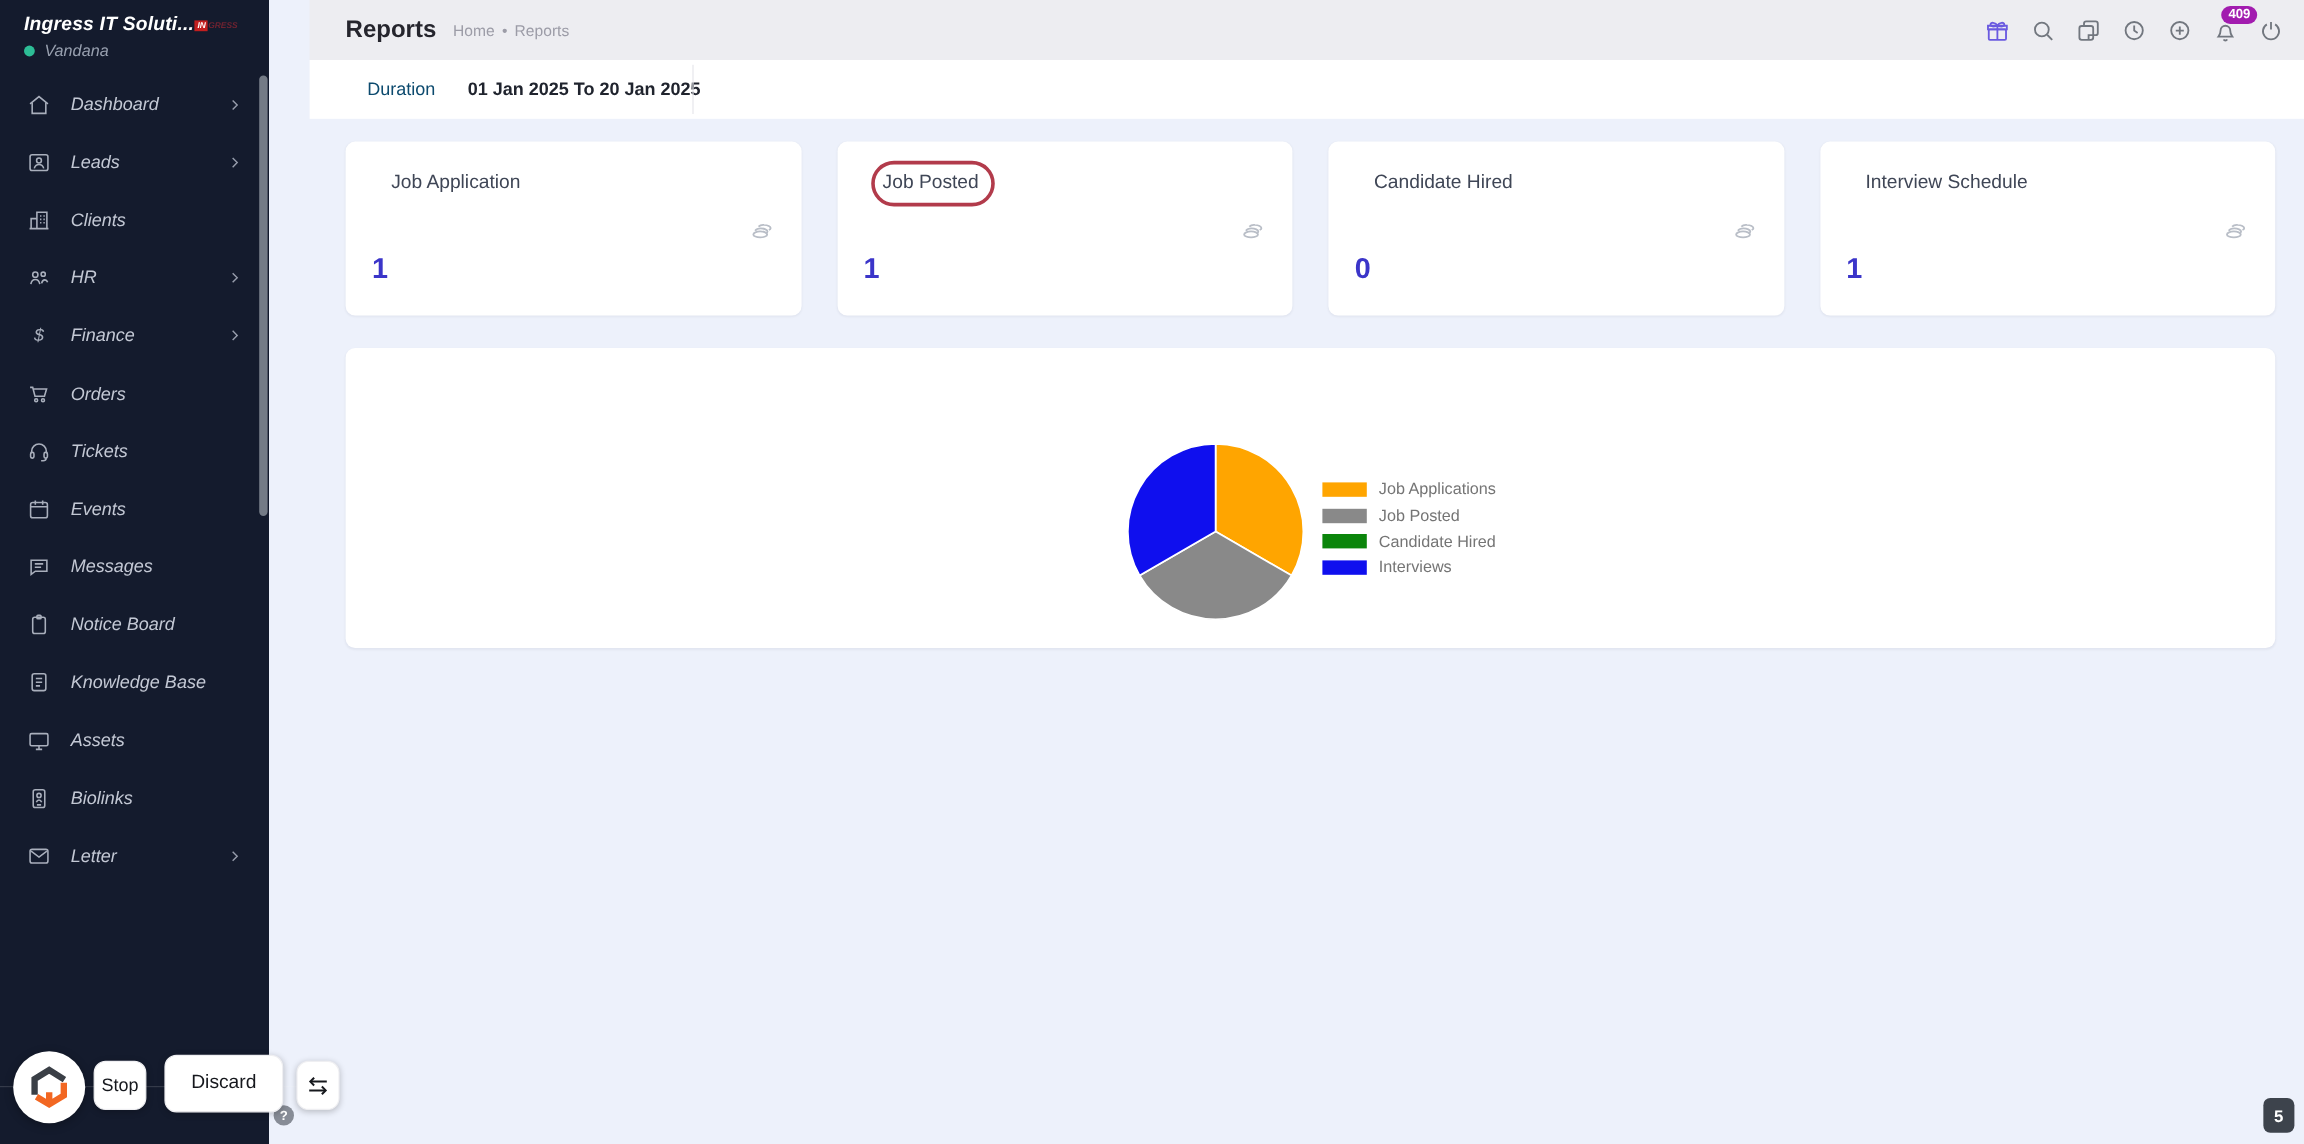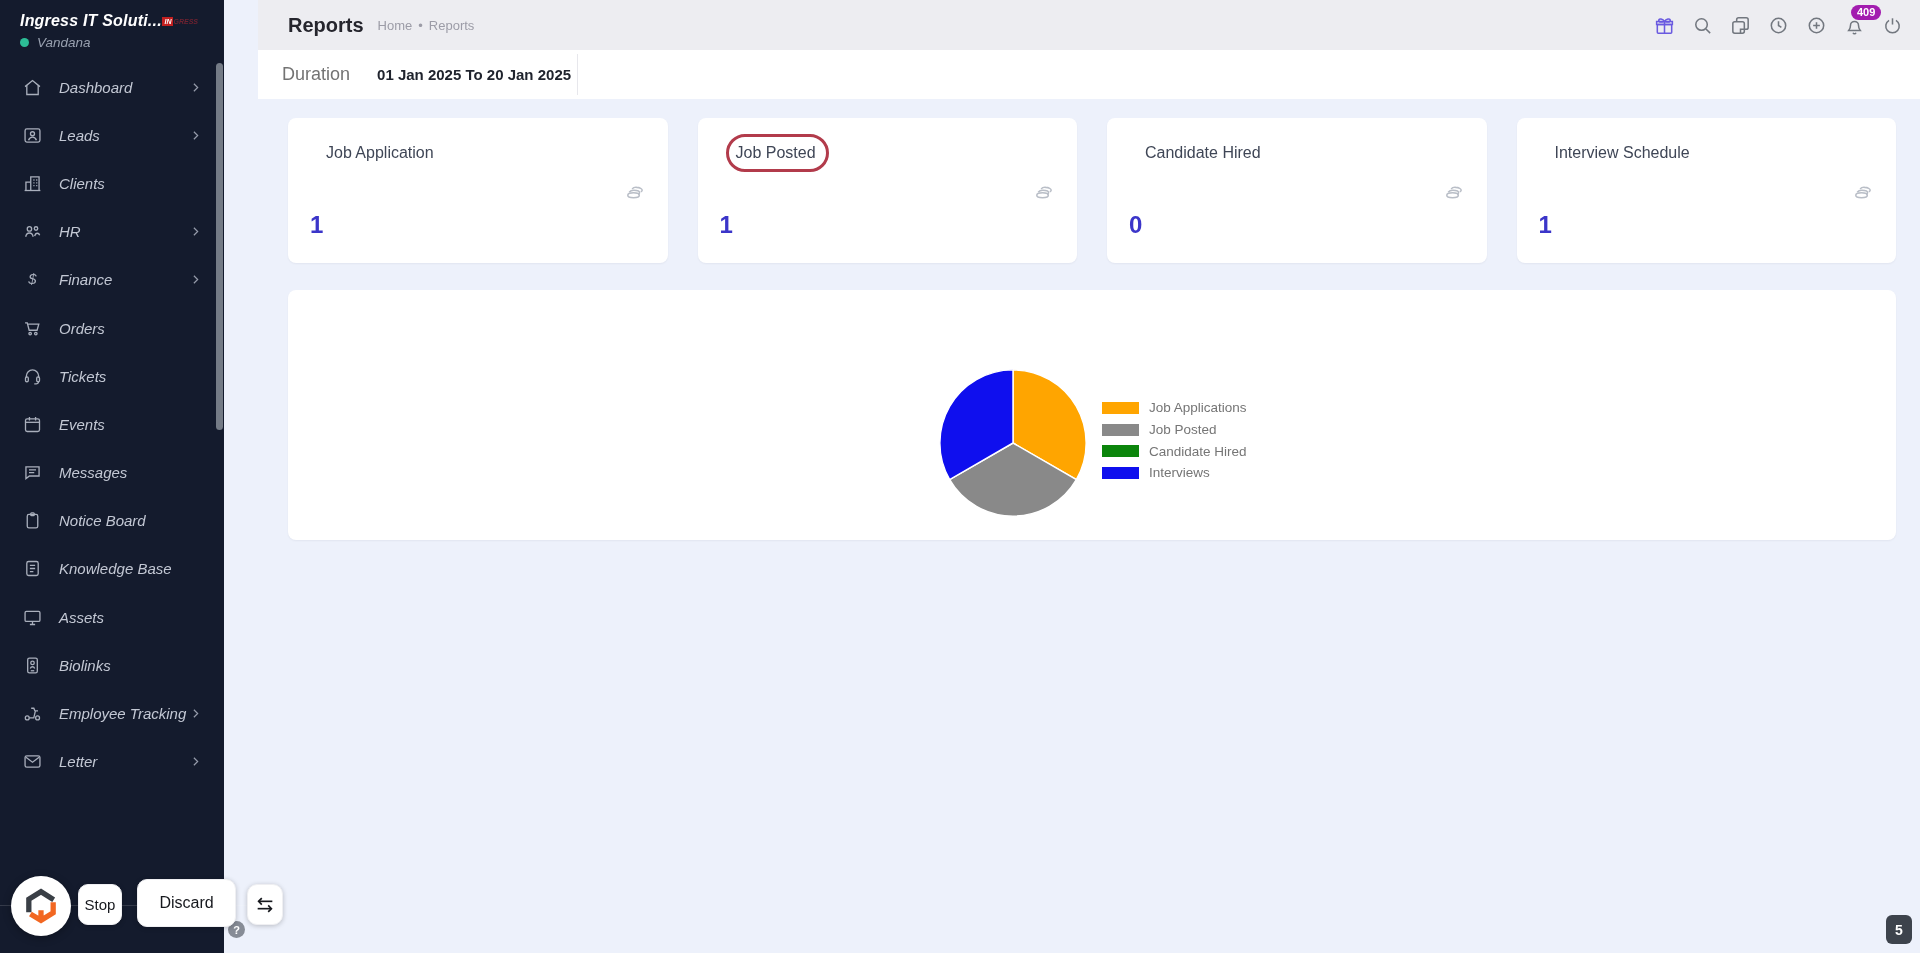--- a/index.html
+++ b/index.html
@@ -41,21 +41,21 @@
   .topbar-icons { margin-left:auto; display:flex; align-items:center; gap:15px; }
   .tb-icon { width:23px; height:23px; color:#72777f; position:relative;
     display:flex; cursor:pointer; }
   .tb-icon svg { width:100%; height:100%; }
   .tb-icon.gift { color:#6a5ae0; }
   .bell-badge { position:absolute; top:-9px; left:8px; background:#a21caf; color:#fff;
     font-size:11px; font-weight:bold; border-radius:9px; padding:2px 6px; line-height:1; }
 
   .filterbar { height:49px; background:#ffffff; display:flex; align-items:center;
     padding-left:24px; position:relative; }
-  .filter-label { color:#737373; font-size:18px; }
+  .filter-label { color:#0c4a6e; font-size:15px;margin-left:24px; }
   .filter-value { margin-left:27px; font-size:15px; font-weight:bold; color:#20242e; }
   .filter-divider { position:absolute; left:319px; top:4px; width:1px; height:41px;
     background:#e7e7ec; }
 
   .content { padding:19px 24px 0 30px; }
   .cards-row { display:flex; gap:30px; }
   .stat-card { flex:1; height:145px; background:#fff; border-radius:8px; position:relative;
     padding:26px 22px 0 38px; box-shadow:0 1px 2px rgba(16,24,40,.05); }
   .stat-title { font-size:16px; color:#3f4656; }
   .stat-title-wrap { position:relative; display:inline-block; }
@@ -266,36 +266,20 @@
           <svg viewBox="0 0 24 24" fill="none" stroke="currentColor" stroke-width="1.5">
             <rect x="6.5" y="3.5" width="11" height="17" rx="2"></rect>
             <circle cx="12" cy="9" r="2"></circle>
             <path d="M9.5 15.5c.5-1.4 1.4-2.1 2.5-2.1s2 .7 2.5 2.1"></path>
             <path d="M10 18h4"></path>
           </svg>
         </span>
       <span class="nav-label">Biolinks</span>
     </div>
 
-    <div class="nav-item">
-      <span class="nav-icon">
-          <svg viewBox="0 0 24 24" fill="none" stroke="currentColor" stroke-width="1.5">
-            <circle cx="6" cy="17" r="2.2"></circle>
-            <circle cx="17.8" cy="17" r="2.2"></circle>
-            <path d="M8.2 17h5.3l1.8-8h3"></path>
-            <path d="M10.5 6h3l1.3 3"></path>
-          </svg>
-        </span>
-      <span class="nav-label">Employee Tracking</span>
-      <span class="nav-chevron">
-          <svg viewBox="0 0 24 24" fill="none" stroke="currentColor" stroke-width="2.2">
-            <path d="M9 5l7 7-7 7"></path>
-          </svg>
-        </span>
-    </div>
 
     <div class="nav-item">
       <span class="nav-icon">
           <svg viewBox="0 0 24 24" fill="none" stroke="currentColor" stroke-width="1.5">
             <rect x="3.5" y="5.5" width="17" height="13" rx="2"></rect>
             <path d="M4.5 7.2l7.5 5.6 7.5-5.6"></path>
           </svg>
         </span>
       <span class="nav-label">Letter</span>
       <span class="nav-chevron">

